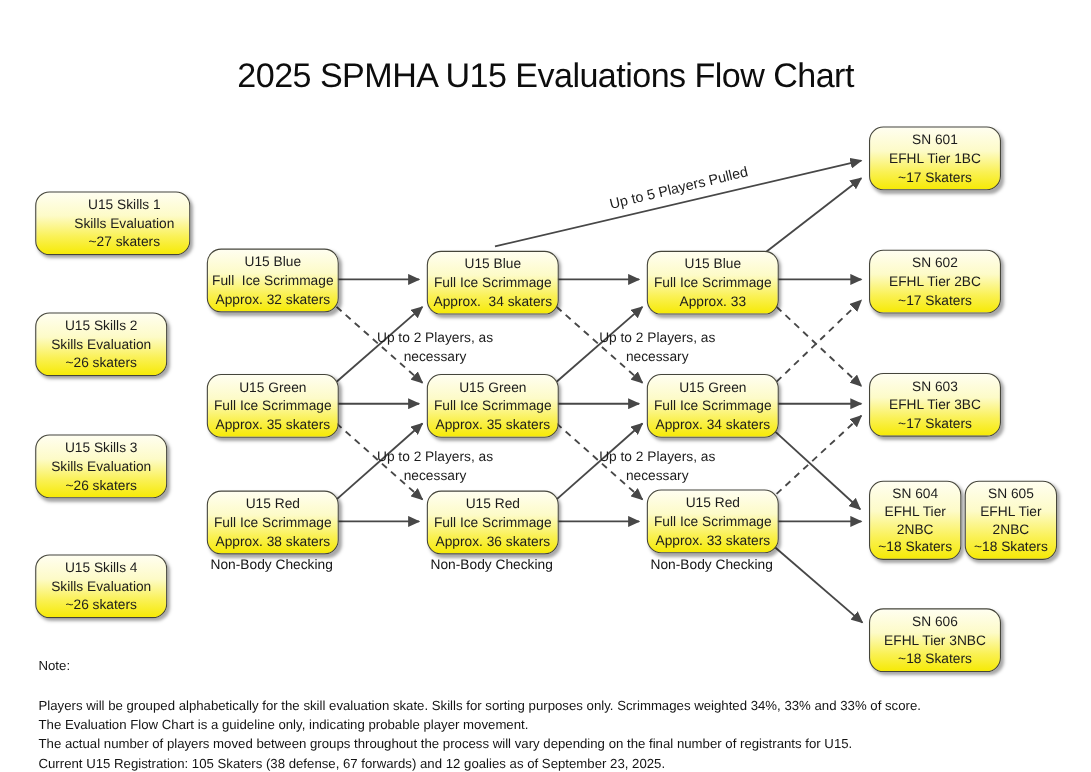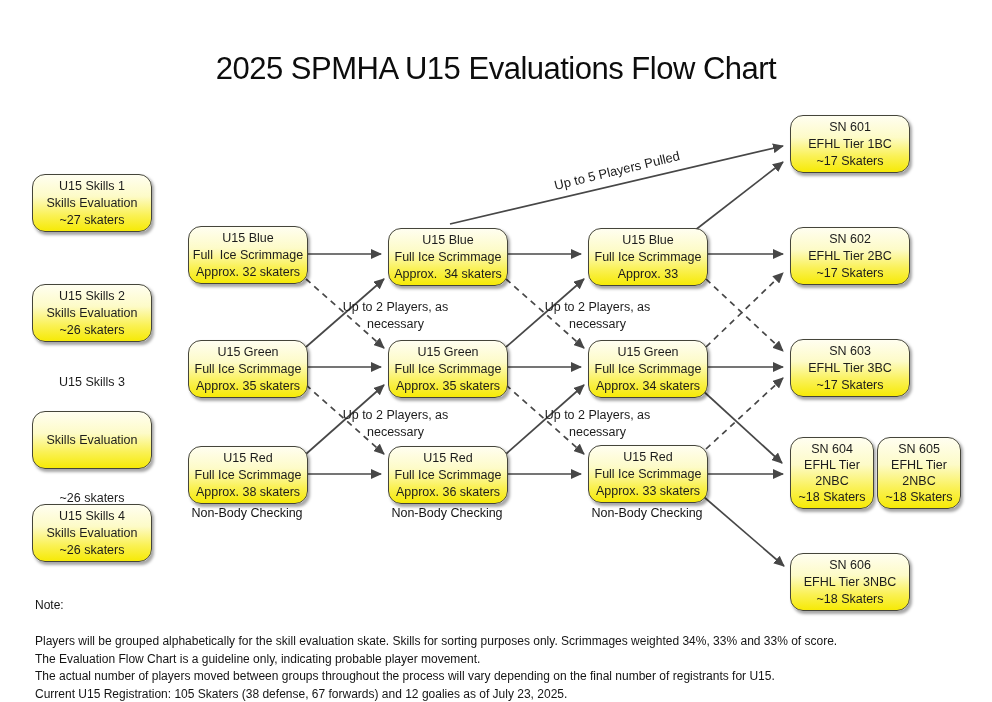--- a/index.html
+++ b/index.html
@@ -68,31 +68,31 @@
       <line x1="707" y1="340" x2="783" y2="340" marker-end="url(#ah)"></line>
       <line x1="707" y1="447" x2="783" y2="447" marker-end="url(#ah)"></line>
       <line x1="701" y1="362" x2="782" y2="436" marker-end="url(#ah)"></line>
       <line x1="704" y1="470" x2="784" y2="539" marker-end="url(#ah)"></line>
       <line x1="706" y1="320" x2="783" y2="246" marker-end="url(#ah)" stroke-dasharray="6,5"></line>
       <line x1="706" y1="252" x2="783" y2="324" marker-end="url(#ah)" stroke-dasharray="6,5"></line>
       <line x1="706" y1="422" x2="783" y2="351" marker-end="url(#ah)" stroke-dasharray="6,5"></line>
     </g>
   </svg>
 
-  <div class="node" style="left:32px;top:147px;">
+  <div class="node" style="left:32px;top:147px;padding-left:21px;">
     <span>U15 Skills 1</span>
     <span>Skills Evaluation</span>
     <span>~27 skaters</span>
   </div>
   <div class="node" style="left:32px;top:257px;">
     <span>U15 Skills 2</span>
     <span>Skills Evaluation</span>
     <span>~26 skaters</span>
   </div>
-  <div class="node" style="left:32px;top:384px;gap:41px;">
+  <div class="node" style="left:32px;top:368px;">
     <span>U15 Skills 3</span>
     <span>Skills Evaluation</span>
     <span>~26 skaters</span>
   </div>
   <div class="node" style="left:32px;top:477px;">
     <span>U15 Skills 4</span>
     <span>Skills Evaluation</span>
     <span>~26 skaters</span>
   </div>
 
@@ -197,16 +197,16 @@
   <div class="flow-label" style="left:535px;top:380px;width:125px;">
     <span>Up to 2 Players, as</span><br>
     <span>necessary</span>
   </div>
 
   <div class="notes" style="top:570px;">Note:</div>
   <div class="notes" style="top:606px;width:940px;">
     <div>Players will be grouped alphabetically for the skill evaluation skate. Skills for sorting purposes only. Scrimmages weighted 34%, 33% and 33% of score.</div>
     <div>The Evaluation Flow Chart is a guideline only, indicating probable player movement.</div>
     <div>The actual number of players moved between groups throughout the process will vary depending on the final number of registrants for U15.</div>
-    <div>Current U15 Registration: 105 Skaters (38 defense, 67 forwards) and 12 goalies as of July 23, 2025.</div>
+    <div>Current U15 Registration: 105 Skaters (38 defense, 67 forwards) and 12 goalies as of September 23, 2025.</div>
   </div>
 
 </div>
 
 </body></html>

